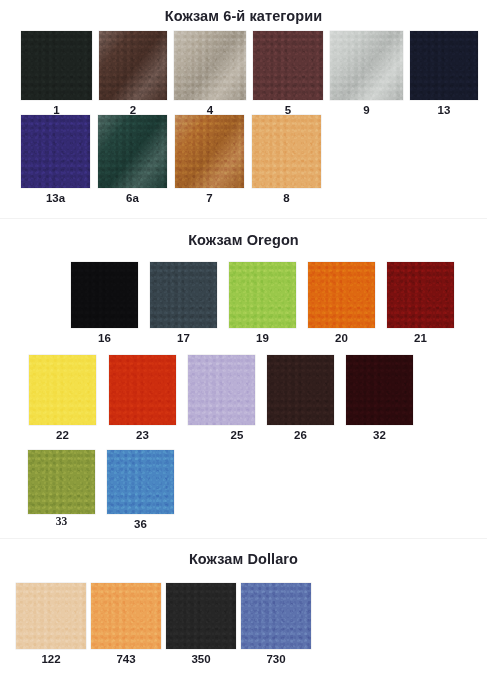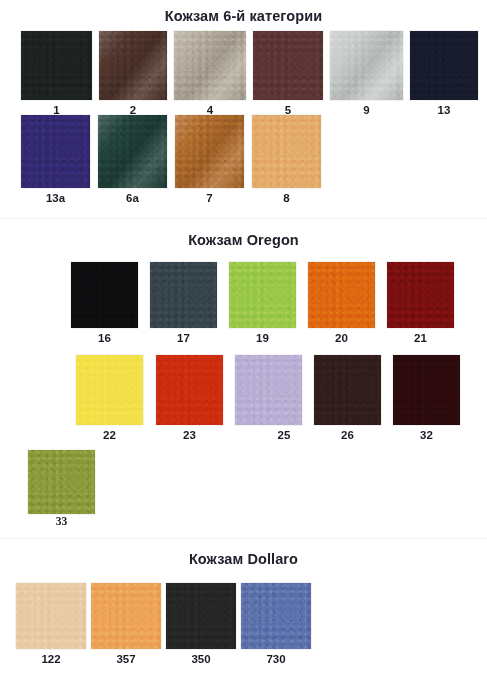--- a/index.html
+++ b/index.html
@@ -180,21 +180,21 @@
         <div class="swatch" title="20" style="width: 67px; height: 66px; background: rgb(222, 104, 17);"></div>
         <div class="label" style="margin-top: 5px;">20</div>
       </div>
       <div class="cell" style="width: 67px;">
         <div class="swatch" title="21" style="width: 67px; height: 66px; background: rgb(122, 16, 15);"></div>
         <div class="label" style="margin-top: 5px;">21</div>
       </div>
     </div>
 
   <div class="row" id="sec-oregon-row2" style="gap: 12px;">
-      <div class="cell" style="width: 69px; margin-left: 47px;">
+      <div class="cell" style="width: 69px;">
         <div class="swatch" title="22" style="width: 67px; height: 70px; background: rgb(244, 224, 73);"></div>
         <div class="label" style="margin-top: 5px;">22</div>
       </div>
       <div class="cell" style="width: 67px;">
         <div class="swatch" title="23" style="width: 67px; height: 70px; background: rgb(205, 45, 14);"></div>
         <div class="label" style="margin-top: 5px;">23</div>
       </div>
       <div class="cell" style="width: 67px;">
         <div class="swatch" title="25" style="width: 67px; height: 70px; background: rgb(185, 175, 213);"></div>
         <div class="label" style="margin-top: 5px; margin-left: 31px;">25</div>
@@ -207,34 +207,38 @@
         <div class="swatch" title="32" style="width: 67px; height: 70px; background: rgb(45, 10, 13);"></div>
         <div class="label" style="margin-top: 5px;">32</div>
       </div>
     </div>
 
   <div class="row" id="sec-oregon-row3" style="gap: 12px;">
       <div class="cell" style="width: 67px;">
         <div class="swatch" title="33" style="width: 67px; height: 64px; background: rgb(139, 155, 60);"></div>
         <div class="label" style="margin-top: 2px; font-family: Liberation Serif, serif;">33</div>
       </div>
+      <div class="cell" style="width: 67px;">
+        <div class="swatch" title="36" style="width: 67px; height: 64px; background: rgb(74, 134, 194);"></div>
+        <div class="label" style="margin-top: 5px;">36</div>
+      </div>
     </div>
 
   <hr class="divider" id="divider-2">
 
   <div class="section-title" id="sec-dollaro-title">Кожзам Dollaro</div>
 
   <div class="row" id="sec-dollaro-row1" style="gap: 5px;">
       <div class="cell" style="width: 70px;">
         <div class="swatch" title="122" style="width: 70px; height: 66px; background: rgb(233, 203, 166);"></div>
         <div class="label" style="margin-top: 5px;">122</div>
       </div>
       <div class="cell" style="width: 70px;">
         <div class="swatch" title="743" style="width: 70px; height: 66px; background: rgb(237, 164, 87);"></div>
-        <div class="label" style="margin-top: 5px;">357</div>
+        <div class="label" style="margin-top: 5px;">743</div>
       </div>
       <div class="cell" style="width: 70px;">
         <div class="swatch" title="350" style="width: 70px; height: 66px; background: rgb(38, 38, 38);"></div>
         <div class="label" style="margin-top: 5px;">350</div>
       </div>
       <div class="cell" style="width: 70px;">
         <div class="swatch" title="730" style="width: 70px; height: 66px; background: rgb(93, 114, 173);"></div>
         <div class="label" style="margin-top: 5px;">730</div>
       </div>
     </div>

